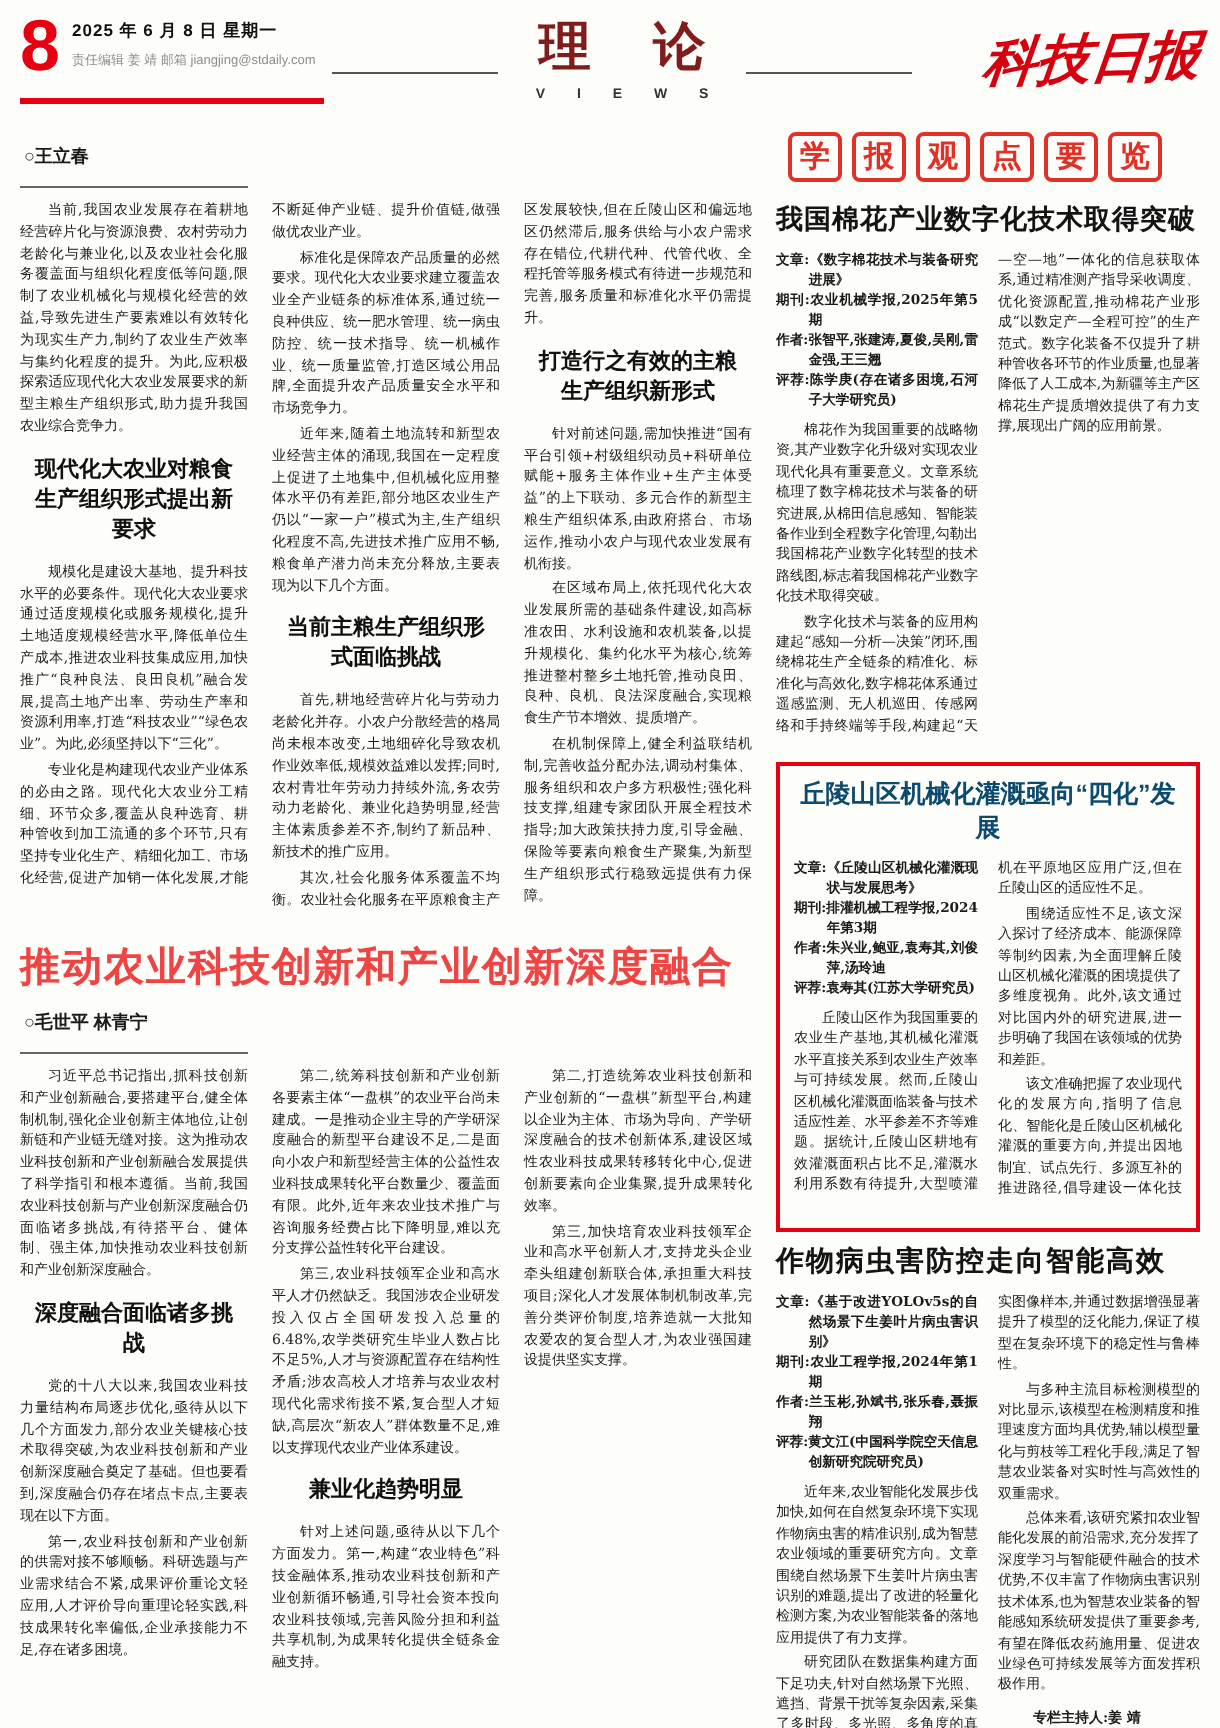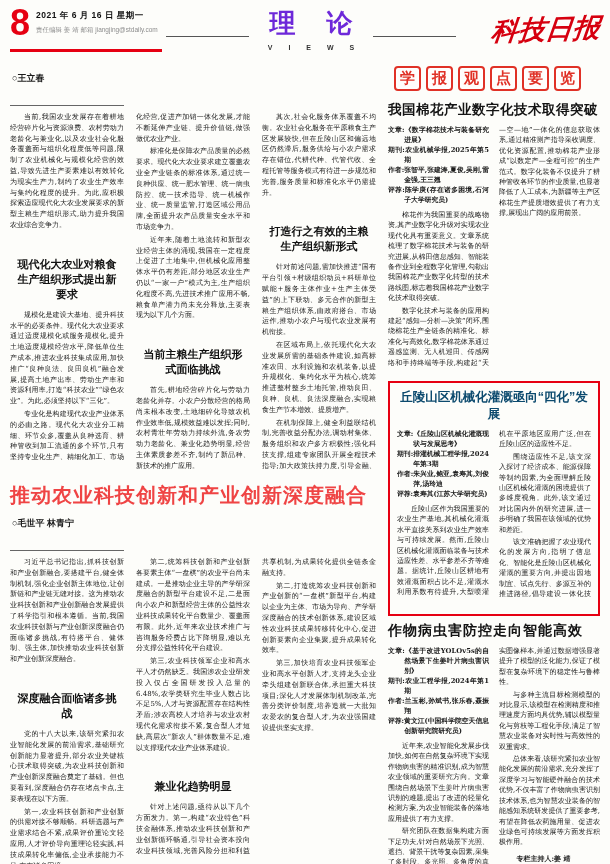--- a/index.html
+++ b/index.html
@@ -16,42 +16,42 @@
     width:152px; display:flex; gap:6px; align-items:flex-start;
     border-bottom:3px solid #e60012; padding-bottom:5px; height:46px;
   }
   .page-num { font:bold 36px "Liberation Sans", sans-serif; color:#e60012; line-height:34px; }
   .header-left-text { padding-top:4px; }
   .date-line { font:bold 8.5px "Liberation Sans", sans-serif; color:#111; letter-spacing:0.5px; }
   .editor-line { font:6.5px "Liberation Sans", sans-serif; color:#8d8d8d; margin-top:4px; }
   .header-center { flex:1; display:flex; align-items:center; gap:8px; padding:0 4px; }
   .hline { flex:1; border-top:1px solid #555; margin-top:16px; }
   .section-title-block { text-align:center; }
-  .section-title { font:bold 26px "Liberation Sans", sans-serif; letter-spacing:12px; padding-left:12px; color:#6d28d9; }
+  .section-title { font:bold 26px "Liberation Sans", sans-serif; letter-spacing:12px; padding-left:12px; color:#7f1d1d; }
   .section-subtitle { font:bold 7px "Liberation Sans", sans-serif; letter-spacing:7px; padding-left:7px; color:#333; margin-top:3px; }
   .masthead {
     width:140px; text-align:right; color:#d6000f;
     font:bold italic 27px "DejaVu Serif", serif;
     transform:skewX(-8deg) rotate(-2deg); padding-top:6px; white-space:nowrap;
   }
 
   
   .page-body { display:flex; gap:12px; }
   .left-zone { width:366px; }
   .right-zone { flex:1; min-width:0; }
 
   
   .body-p { text-indent:2em; margin-bottom:2px; }
   .col-subhead {
     font:bold 11px "Liberation Sans", sans-serif; text-align:center;
-    margin:26px 6px 8px; line-height:15px; color:#111;
+    margin:9px 6px 8px; line-height:15px; color:#111;
   }
   .byline {
     display:block; width:114px; font:bold 9px "Liberation Sans", sans-serif;
-    border-bottom:1px solid #666; padding:4px 0 20px 2px; margin:4px 0 6px;
+    border-bottom:1px solid #666; padding:4px 0 8px 2px; margin:4px 0 6px;
   }
 
   
   .a1-headline { font:bold 28px "Liberation Sans", sans-serif; letter-spacing:2px; color:#141414; }
   .a1-cols {
     height:360px; column-count:3; column-gap:12px; column-fill:auto;
     font-size:7px; line-height:10.8px; text-align:justify; overflow:hidden;
   }
 
   
@@ -87,21 +87,21 @@
 </style>
 </head>
 <body>
 
 <div class="page">
 
   <div class="header">
     <div class="header-left">
       <div class="page-num">8</div>
       <div class="header-left-text">
-        <div class="date-line">2021 年 6 月 16 日  星期一</div>
+        <div class="date-line">2025 年 6 月 8 日  星期一</div>
         <div class="editor-line">责任编辑 姜 靖  邮箱 jiangjing@stdaily.com</div>
       </div>
     </div>
     <div class="header-center">
       <div class="hline"></div>
       <div class="section-title-block">
         <div class="section-title">理 论</div>
         <div class="section-subtitle">V I E W S</div>
       </div>
       <div class="hline"></div>
@@ -131,21 +131,21 @@
             <p class="body-p">在机制保障上,健全利益联结机制,完善收益分配办法,调动村集体、服务组织和农户多方积极性;强化科技支撑,组建专家团队开展全程技术指导;加大政策扶持力度,引导金融、保险等要素向粮食生产聚集,为新型生产组织形式行稳致远提供有力保障。</p>
           </div>
       </div>
 
       <div class="a2">
         <h1 class="a2-headline">推动农业科技创新和产业创新深度融合</h1>
         <span class="byline">○毛世平  林青宁</span>
         <div class="a2-cols">
             <p class="body-p">习近平总书记指出,抓科技创新和产业创新融合,要搭建平台,健全体制机制,强化企业创新主体地位,让创新链和产业链无缝对接。这为推动农业科技创新和产业创新融合发展提供了科学指引和根本遵循。当前,我国农业科技创新与产业创新深度融合仍面临诸多挑战,有待搭平台、健体制、强主体,加快推动农业科技创新和产业创新深度融合。</p>
             <h3 class="col-subhead">深度融合面临诸多挑战</h3>
-            <p class="body-p">党的十八大以来,该研究紧扣农业智能化发展的前沿需求,基础研究创新能力显著提升,部分农业关键核心技术取得突破,为农业科技创新和产业创新深度融合奠定了基础。但也要看到,深度融合仍存在堵点卡点,主要表现在以下方面。</p>
+            <p class="body-p">党的十八大以来,我国农业科技力量结构布局逐步优化,亟待从以下几个方面发力,部分农业关键核心技术取得突破,为农业科技创新和产业创新深度融合奠定了基础。但也要看到,深度融合仍存在堵点卡点,主要表现在以下方面。</p>
             <p class="body-p">第一,农业科技创新和产业创新的供需对接不够顺畅。科研选题与产业需求结合不紧,成果评价重论文轻应用,人才评价导向重理论轻实践,科技成果转化率偏低,企业承接能力不足,存在诸多困境。</p>
             <p class="body-p">第二,统筹科技创新和产业创新各要素主体“一盘棋”的农业平台尚未建成。一是推动企业主导的产学研深度融合的新型平台建设不足,二是面向小农户和新型经营主体的公益性农业科技成果转化平台数量少、覆盖面有限。此外,近年来农业技术推广与咨询服务经费占比下降明显,难以充分支撑公益性转化平台建设。</p>
             <p class="body-p">第三,农业科技领军企业和高水平人才仍然缺乏。我国涉农企业研发投入仅占全国研发投入总量的6.48%,农学类研究生毕业人数占比不足5%,人才与资源配置存在结构性矛盾;涉农高校人才培养与农业农村现代化需求衔接不紧,复合型人才短缺,高层次“新农人”群体数量不足,难以支撑现代农业产业体系建设。</p>
             <h3 class="col-subhead">兼业化趋势明显</h3>
             <p class="body-p">针对上述问题,亟待从以下几个方面发力。第一,构建“农业特色”科技金融体系,推动农业科技创新和产业创新循环畅通,引导社会资本投向农业科技领域,完善风险分担和利益共享机制,为成果转化提供全链条金融支持。</p>
             <p class="body-p">第二,打造统筹农业科技创新和产业创新的“一盘棋”新型平台,构建以企业为主体、市场为导向、产学研深度融合的技术创新体系,建设区域性农业科技成果转移转化中心,促进创新要素向企业集聚,提升成果转化效率。</p>
             <p class="body-p">第三,加快培育农业科技领军企业和高水平创新人才,支持龙头企业牵头组建创新联合体,承担重大科技项目;深化人才发展体制机制改革,完善分类评价制度,培养造就一大批知农爱农的复合型人才,为农业强国建设提供坚实支撑。</p>
           </div>
       </div>
 

